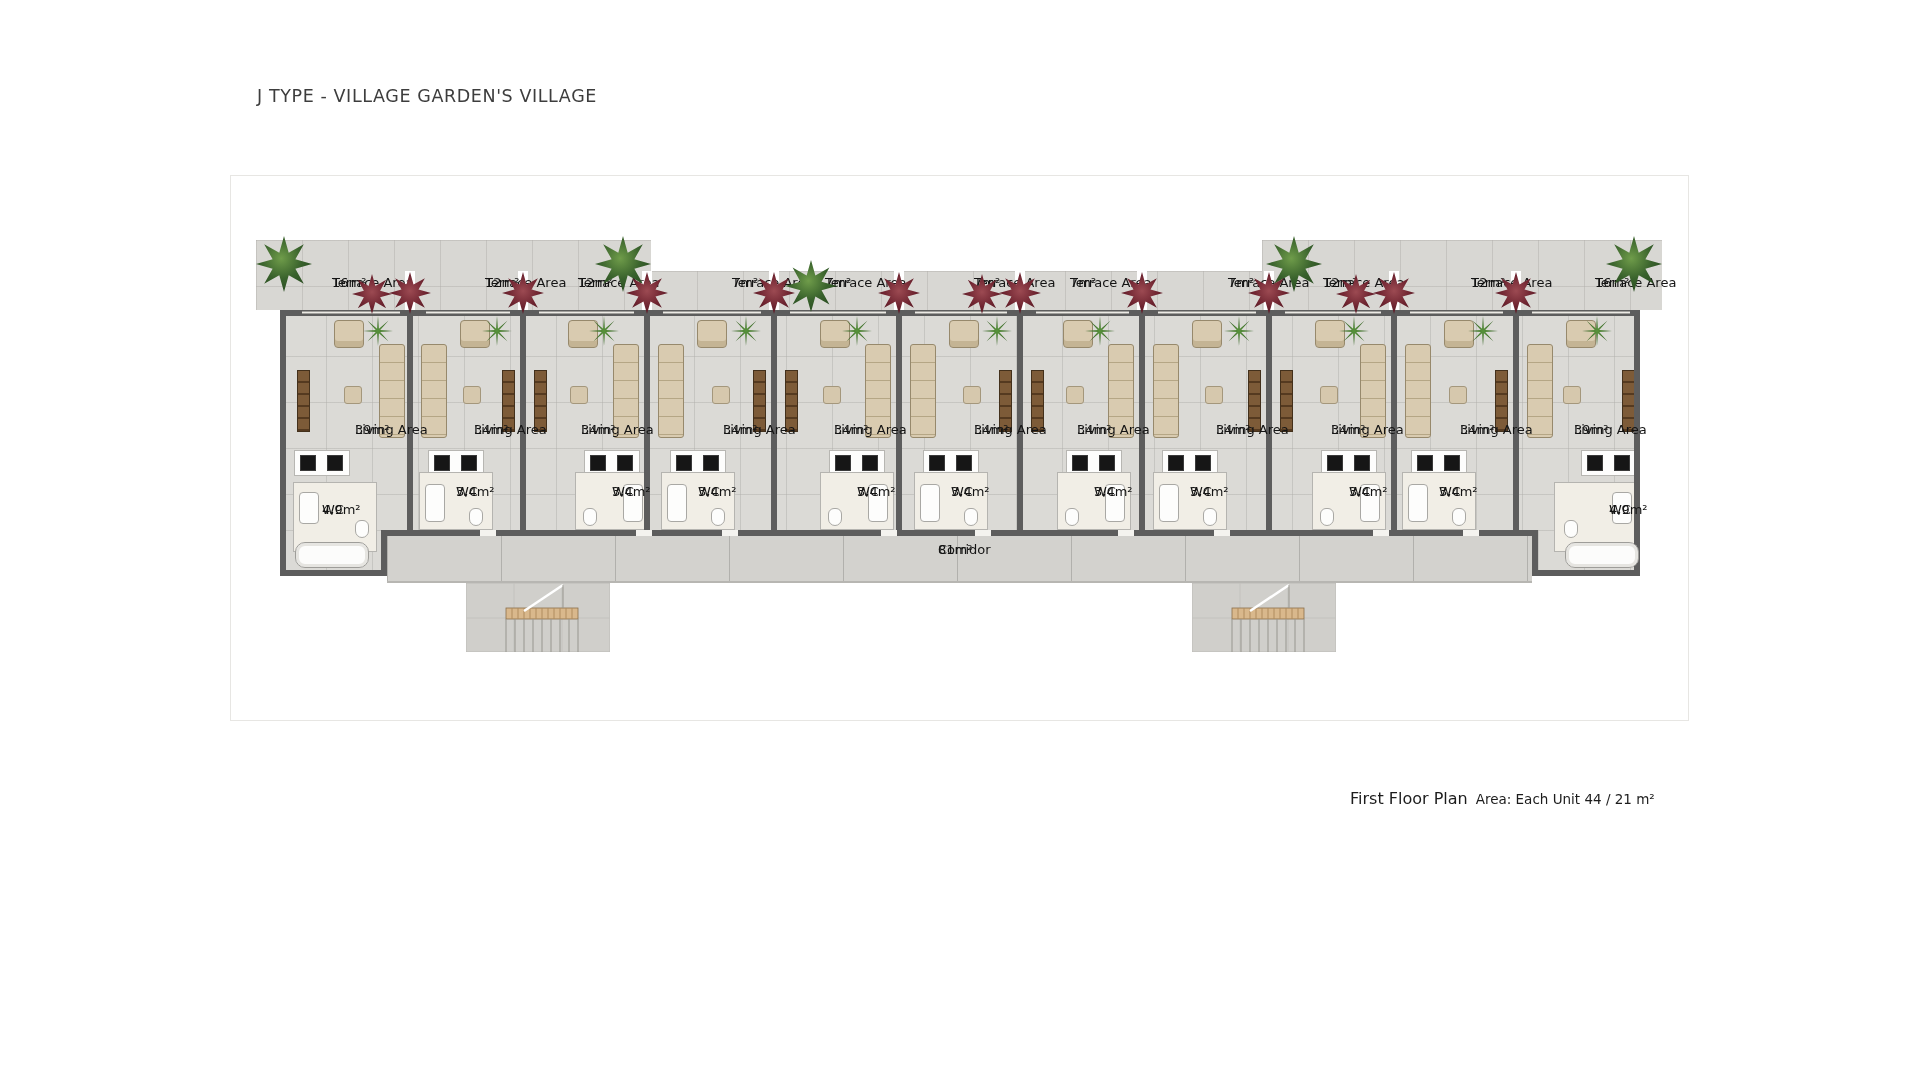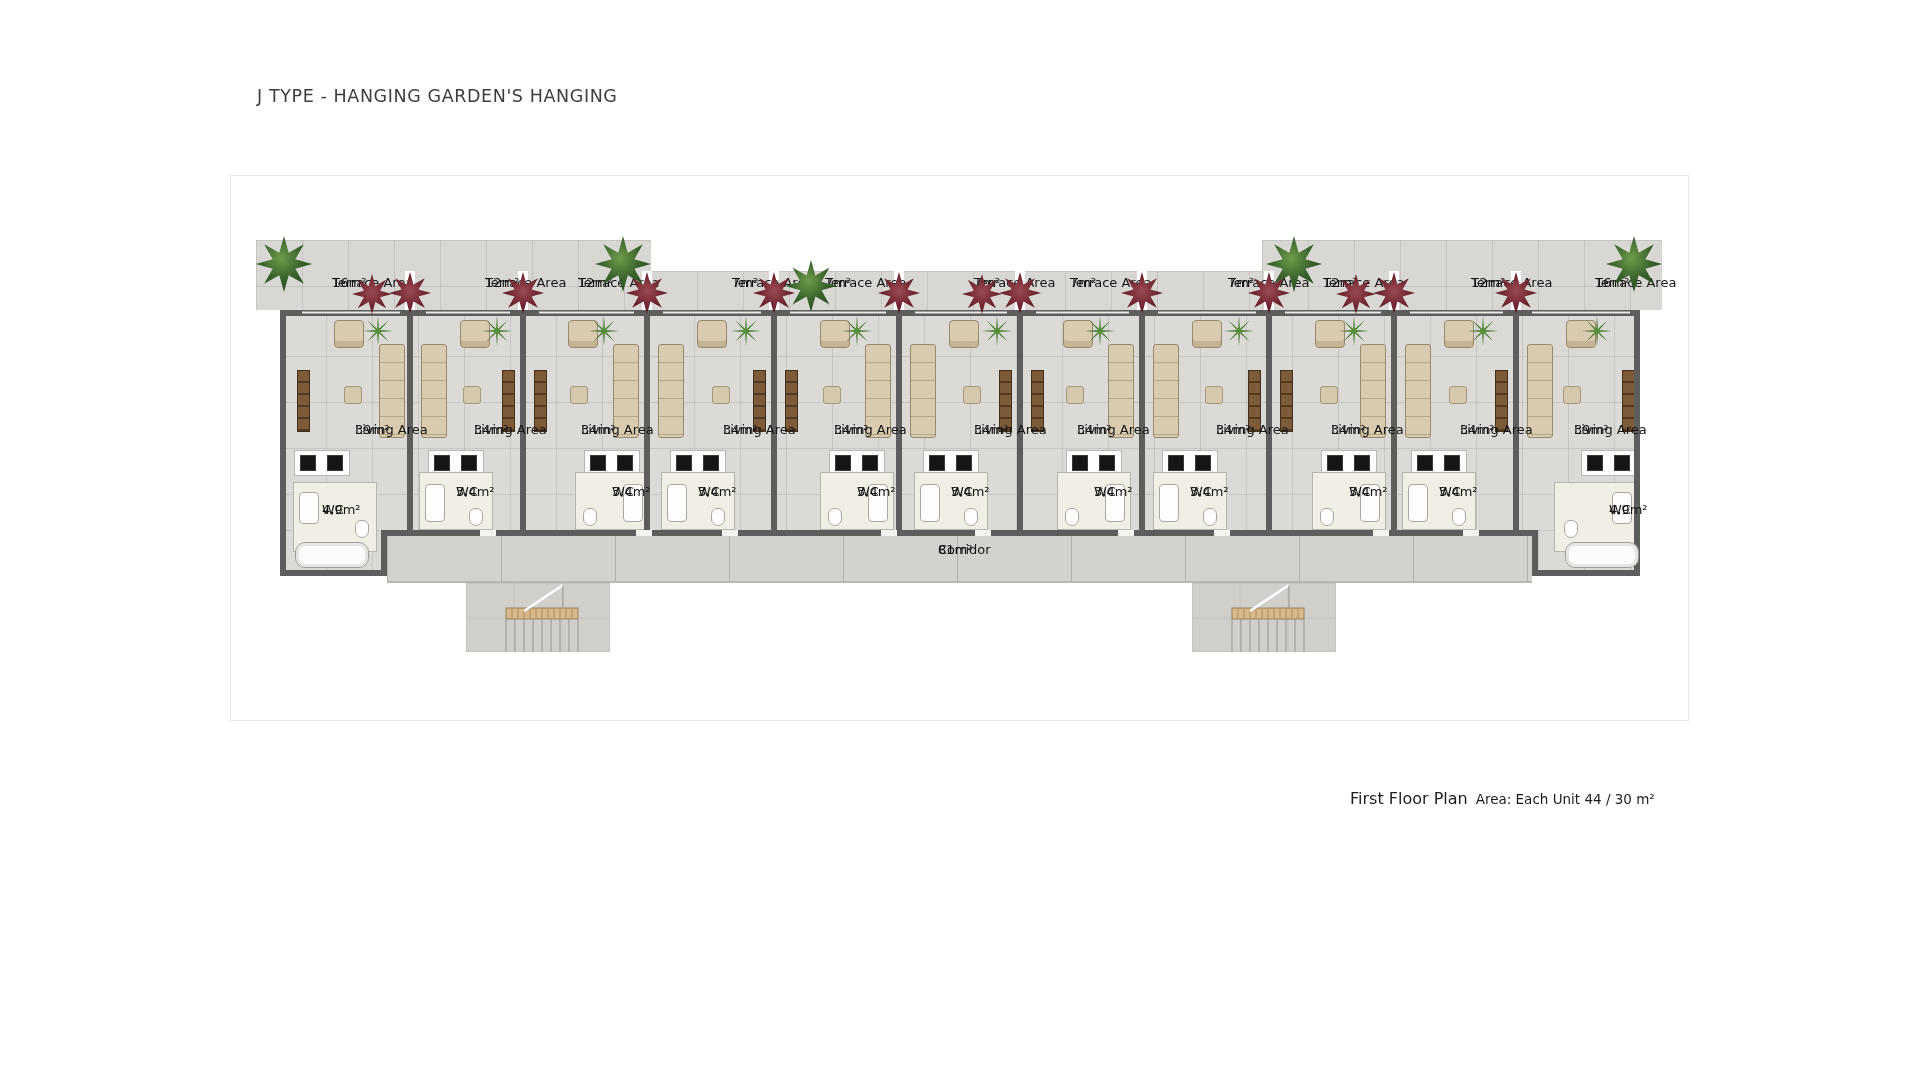--- a/index.html
+++ b/index.html
@@ -55,21 +55,21 @@
         14.6% 85.4%,42.6% 53.1%,0% 50%,42.6% 46.9%,14.6% 14.6%,46.9% 42.6%,50% 0%,53.1% 42.6%,
         85.4% 14.6%,57.4% 46.9%);
         background:radial-gradient(circle,#58933b 0%,#2c531f 80%);}
   .stair{z-index:1;}
 </style>
 </head>
 <body>
 
 <div class="page">
 
-  <div class="doc-title">J TYPE - HANGING GARDEN'S HANGING</div>
+  <div class="doc-title">J TYPE - VILLAGE GARDEN'S VILLAGE</div>
 
   <div class="panel">
 
     <div class="tiles" style="left:25px;top:64px;width:395px;height:70px;"></div>
     <div class="tiles" style="left:420px;top:95px;width:611px;height:39px;"></div>
     <div class="tiles" style="left:1031px;top:64px;width:400px;height:70px;"></div>
 
     <div class="tiles floor" style="left:49px;top:134px;width:1360px;height:220px;"></div>
     <div class="tiles floor" style="left:49px;top:354px;width:101px;height:46px;"></div>
     <div class="tiles floor" style="left:1307px;top:354px;width:102px;height:46px;"></div>
@@ -421,15 +421,15 @@
         <div class="furn stove" style="left: 1377px; top: 279px;"></div>
         <div class="room" style="left: 1317px; top: 306px; width: 84px; height: 70px;"></div>
         <div class="fix" style="left: 1375px; top: 316px; width: 20px; height: 32px;"></div>
         <div class="toilet" style="left: 1327px; top: 344px;"></div>
         <div class="furn bathtub" style="left: 1328px; top: 366px;"></div>
       </div>
   </div>
 
   <div class="footer">
     <span class="big">First Floor Plan</span>
-    <span class="small">Area: Each Unit 44 / 30 m²</span>
+    <span class="small">Area: Each Unit 44 / 21 m²</span>
   </div>
 </div>
 
 </body></html>

